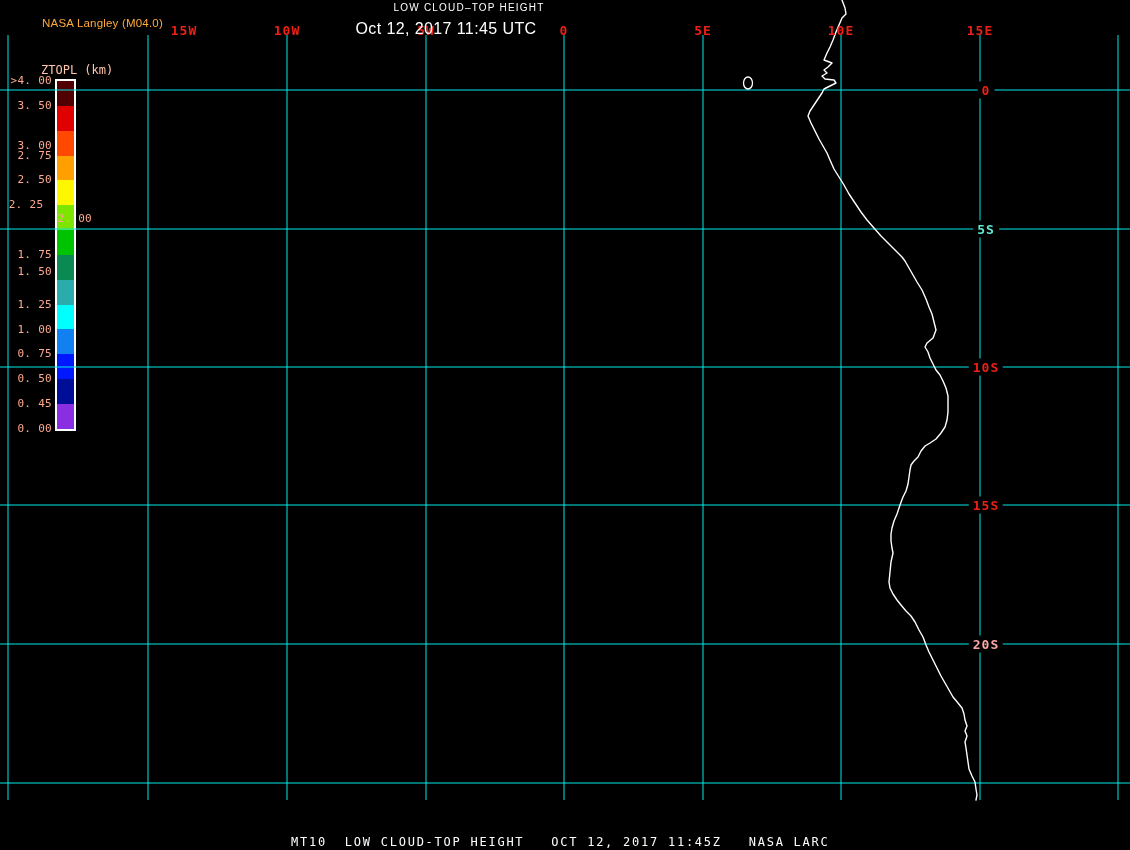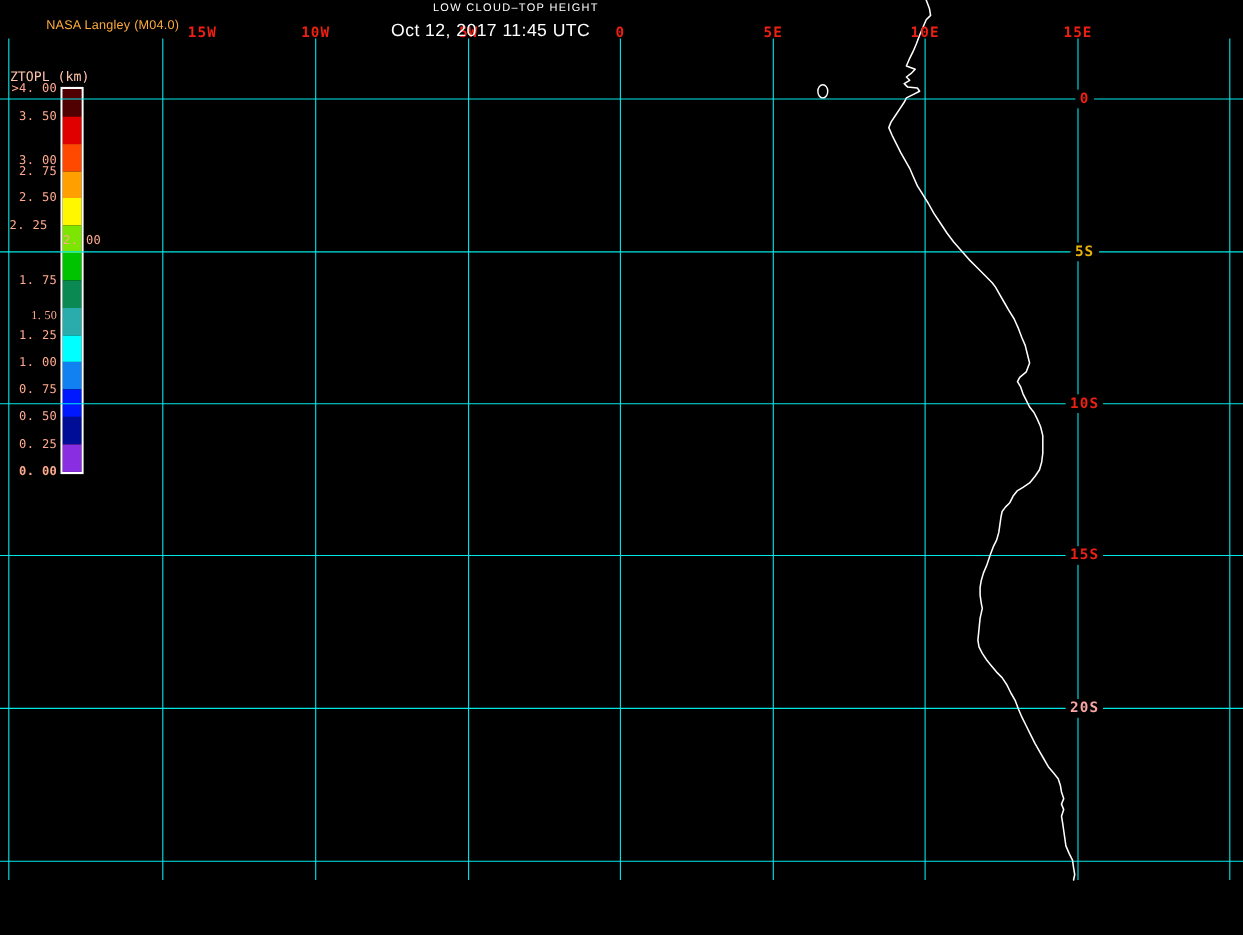--- a/index.html
+++ b/index.html
@@ -53,21 +53,21 @@
         <polyline points="842,0 845,8 846,14 842,18 839,25 836,32 833,40 830,47 827,53 824,60 832,63 828,67 824,70 827,73 822,76 825,79 834,80 836,83 830,86 824,89 822,93 818,99 814,105 810,111 808,116 811,123 815,131 819,139 823,146 827,153 830,160 834,169 839,177 844,185 849,194 855,203 861,212 867,220 874,228 881,236 888,243 895,250 902,257 905,261 909,268 913,275 917,282 922,290 926,299 929,307 932,314 934,322 936,330 933,338 927,343 925,347 928,352 930,358 933,364 936,370 940,375 943,381 946,388 948,396 948,404 948,412 947,420 945,427 941,433 936,439 930,443 925,446 921,451 918,457 914,461 911,465 910,470 909,477 908,484 906,491 903,497 900,505 897,514 894,521 892,528 891,534 891,541 892,548 893,553 891,562 890,572 889,582 890,588 893,594 897,600 901,605 906,611 911,616 915,622 919,630 923,637 926,645 929,652 933,660 937,668 941,676 945,683 949,690 953,697 958,703 962,708 964,714 965,720 967,726 965,731 967,736 965,742 966,748 967,755 968,762 969,769 972,776 975,782 976,789 977,795 976,800" fill="none" stroke="#ffffff" stroke-width="1.4" stroke-linejoin="round" stroke-linecap="round"></polyline>
         <ellipse cx="748" cy="83" rx="4.5" ry="6" fill="none" stroke="#ffffff" stroke-width="1.3"></ellipse>
       </g>
   </svg>
 
   <div id="credit" class="txt" style="color: rgb(255, 170, 60); padding-left: 32px;">NASA Langley (M04.0)</div>
   <div id="main-title" class="txt">LOW CLOUD–TOP HEIGHT</div>
   <div id="sub-title" class="txt">Oct 12, 2017 11:45 UTC</div>
 
   <div id="legend">
-    <div id="legend-title" class="txt" style="color: rgb(255, 196, 173);">ZTOPL (km)</div>
+    <div id="legend-title" class="txt" style="color: rgb(255, 196, 173); padding-left: 32px;">ZTOPL (km)</div>
     <div id="legend-bar">
         <div class="legend-block" style="height: 24.857px; background: rgb(80, 0, 0);"></div>
         <div class="legend-block" style="height: 24.857px; background: rgb(224, 0, 0);"></div>
         <div class="legend-block" style="height: 24.857px; background: rgb(255, 72, 0);"></div>
         <div class="legend-block" style="height: 24.857px; background: rgb(255, 160, 0);"></div>
         <div class="legend-block" style="height: 24.857px; background: rgb(255, 247, 0);"></div>
         <div class="legend-block" style="height: 24.857px; background: rgb(125, 230, 0);"></div>
         <div class="legend-block" style="height: 24.857px; background: rgb(0, 195, 0);"></div>
         <div class="legend-block" style="height: 24.857px; background: rgb(10, 138, 82);"></div>
         <div class="legend-block" style="height: 24.857px; background: rgb(42, 172, 172);"></div>
@@ -79,40 +79,41 @@
       </div>
     <div id="legend-ticks">
         <div class="legend-tick" style="top: 74px; color: rgb(255, 169, 142);">&gt;4. 00</div>
         <div class="legend-tick" style="top: 98.857px; color: rgb(255, 169, 142);">3. 50</div>
         <div class="legend-tick" style="top: 123.714px; color: rgb(255, 169, 142); margin-top: 15px;">3. 00</div>
         <div class="legend-tick" style="top: 148.571px; color: rgb(255, 169, 142);">2. 75</div>
         <div class="legend-tick" style="top: 173.428px; color: rgb(255, 169, 142);">2. 50</div>
         <div class="legend-tick" style="top: 198.285px; color: rgb(255, 169, 142); text-align: center;">2. 25</div>
         <div class="legend-tick" style="top: 212px; color: rgb(255, 169, 142); padding-left: 40px;">2. 00</div>
         <div class="legend-tick" style="top: 247.999px; color: rgb(255, 169, 142);">1. 75</div>
-        <div class="legend-tick" style="top: 281px; color: rgb(255, 169, 142); font-family: Liberation Serif, serif;">1. 50</div>
+        <div class="legend-tick" style="top: 265px; color: rgb(255, 169, 142);">1. 50</div>
         <div class="legend-tick" style="top: 297.713px; color: rgb(255, 169, 142);">1. 25</div>
         <div class="legend-tick" style="top: 322.57px; color: rgb(255, 169, 142);">1. 00</div>
         <div class="legend-tick" style="top: 347.427px; color: rgb(255, 169, 142);">0. 75</div>
         <div class="legend-tick" style="top: 372.284px; color: rgb(255, 169, 142);">0. 50</div>
-        <div class="legend-tick" style="top: 397.141px; color: rgb(255, 169, 142);">0. 25</div>
-        <div class="legend-tick" style="top: 421.998px; color: rgb(255, 169, 142); font-weight: bold;">0. 00</div>
+        <div class="legend-tick" style="top: 397.141px; color: rgb(255, 169, 142);">0. 45</div>
+        <div class="legend-tick" style="top: 421.998px; color: rgb(255, 169, 142);">0. 00</div>
       </div>
   </div>
 
   <div id="lon-labels">
       <div class="lon-label" style="left: 148px; color: rgb(238, 32, 19); margin-left: 36px;">15W</div>
       <div class="lon-label" style="left: 287px; color: rgb(238, 32, 19);">10W</div>
       <div class="lon-label" style="left: 426px; color: rgb(238, 32, 19);">5W</div>
       <div class="lon-label" style="left: 564px; color: rgb(238, 32, 19);">0</div>
       <div class="lon-label" style="left: 703px; color: rgb(238, 32, 19);">5E</div>
       <div class="lon-label" style="left: 841px; color: rgb(238, 32, 19);">10E</div>
       <div class="lon-label" style="left: 980px; color: rgb(238, 32, 19); text-align: center;">15E</div>
     </div>
   <div id="lat-labels">
       <div class="lat-label" style="left: 986px; top: 90px; color: rgb(238, 32, 19);">0</div>
-      <div class="lat-label" style="left: 986px; top: 229px; color: #eab308;">5S</div>
+      <div class="lat-label" style="left: 986px; top: 229px; color: #5eead4;">5S</div>
       <div class="lat-label" style="left: 986px; top: 367px; color: rgb(238, 32, 19);">10S</div>
       <div class="lat-label" style="left: 986px; top: 505px; color: rgb(238, 32, 19);">15S</div>
       <div class="lat-label" style="left: 986px; top: 644px; color: #fca5a5;">20S</div>
     </div>
 
+  <div id="footer-caption" class="txt">MT10  LOW CLOUD-TOP HEIGHT   OCT 12, 2017 11:45Z   NASA LARC</div>
 </div>
 
 </body></html>

